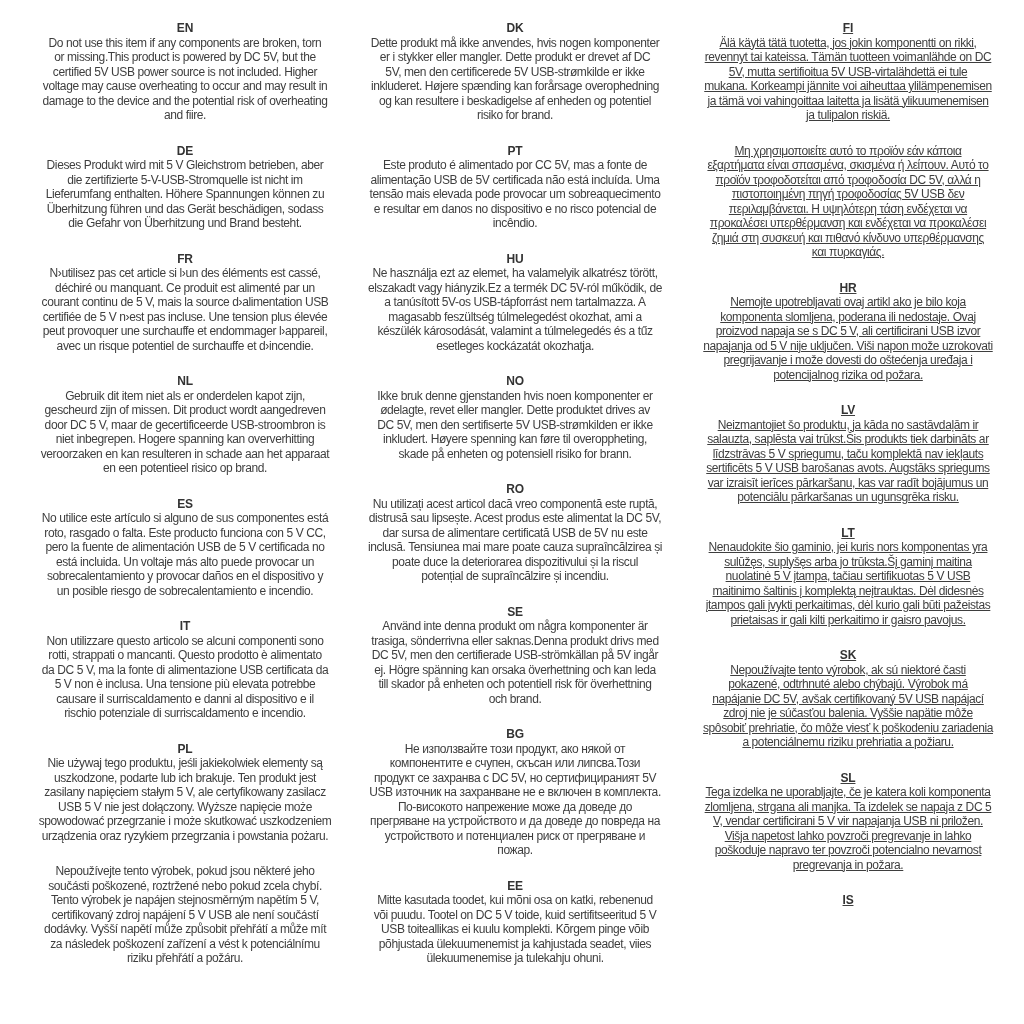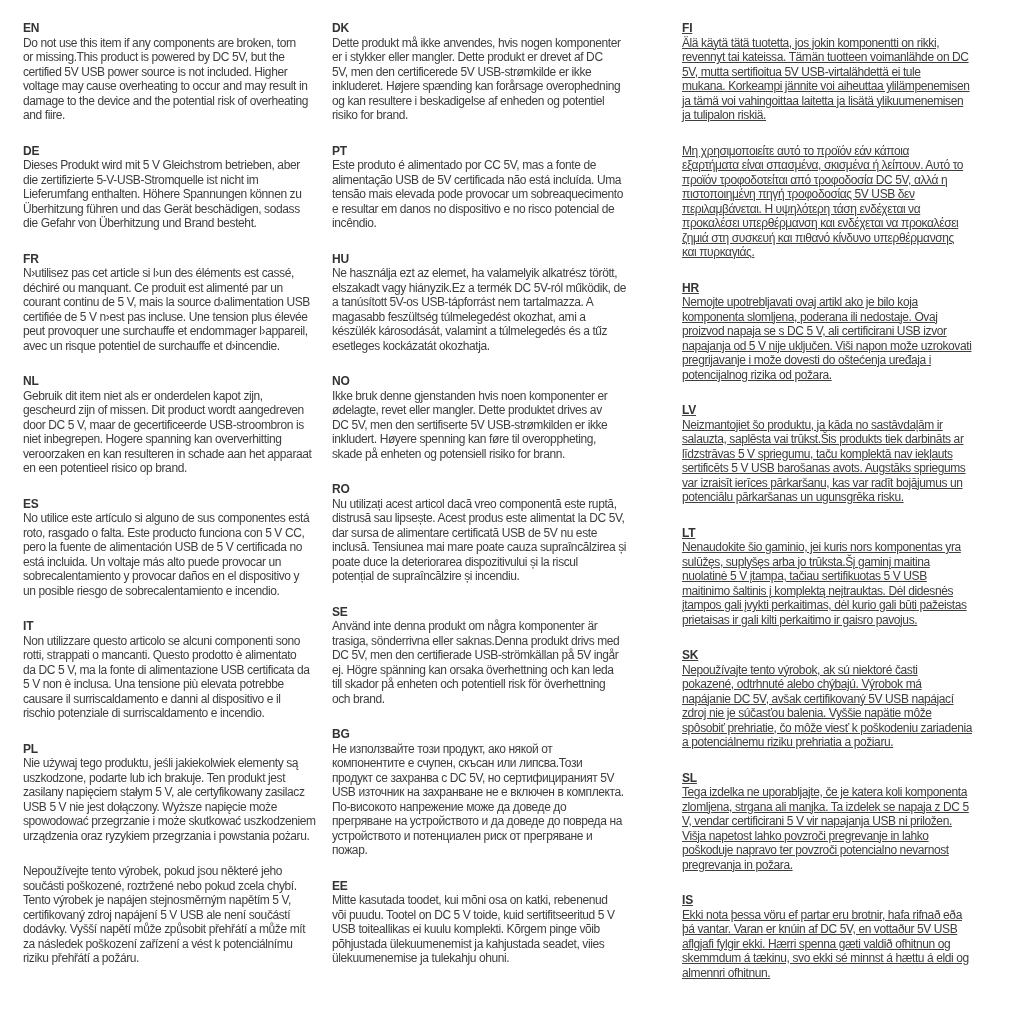--- a/index.html
+++ b/index.html
@@ -9,27 +9,28 @@
     width: 1024px;
     height: 1024px;
     overflow: hidden;
   }
   .page {
     position: relative;
     width: 1020px;
     height: 1024px;
     font-family: "Liberation Sans", "DejaVu Sans", sans-serif;
     color: #3e3e3e;
+    text-align: center;
   }
   .col {
     position: absolute;
     top: 21px;
   }
   .col-1 { left: 23px;  width: 324px; }
-  .col-2 { left: 332px; width: 326px; }
+  .col-2 { left: 352px; width: 326px; }
   .col-3 { left: 682px; width: 332px; text-decoration: underline; }
   .lang-section { margin: 0 0 21px 0; }
   .lang-code {
     font-size: 12px;
     font-weight: 700;
     color: #333333;
     margin: 0;
     line-height: 14.5px;
     letter-spacing: -0.2px;
   }
@@ -255,21 +256,16 @@
       <h2 class="lang-code">SL</h2>
       <p class="lang-text">Tega izdelka ne uporabljajte, če je katera koli komponenta
 zlomljena, strgana ali manjka. Ta izdelek se napaja z DC 5
 V, vendar certificirani 5 V vir napajanja USB ni priložen.
 Višja napetost lahko povzroči pregrevanje in lahko
 poškoduje napravo ter povzroči potencialno nevarnost
 pregrevanja in požara.</p>
     </section>
     <section class="lang-section">
       <h2 class="lang-code">IS</h2>
-      <p class="lang-text">Ekki nota þessa vöru ef partar eru brotnir, hafa rifnað eða
-þá vantar. Varan er knúin af DC 5V, en vottaður 5V USB
-aflgjafi fylgir ekki. Hærri spenna gæti valdið ofhitnun og
-skemmdum á tækinu, svo ekki sé minnst á hættu á eldi og
-almennri ofhitnun.</p>
     </section>
   </div>
 
 </div>
 
 </body></html>

